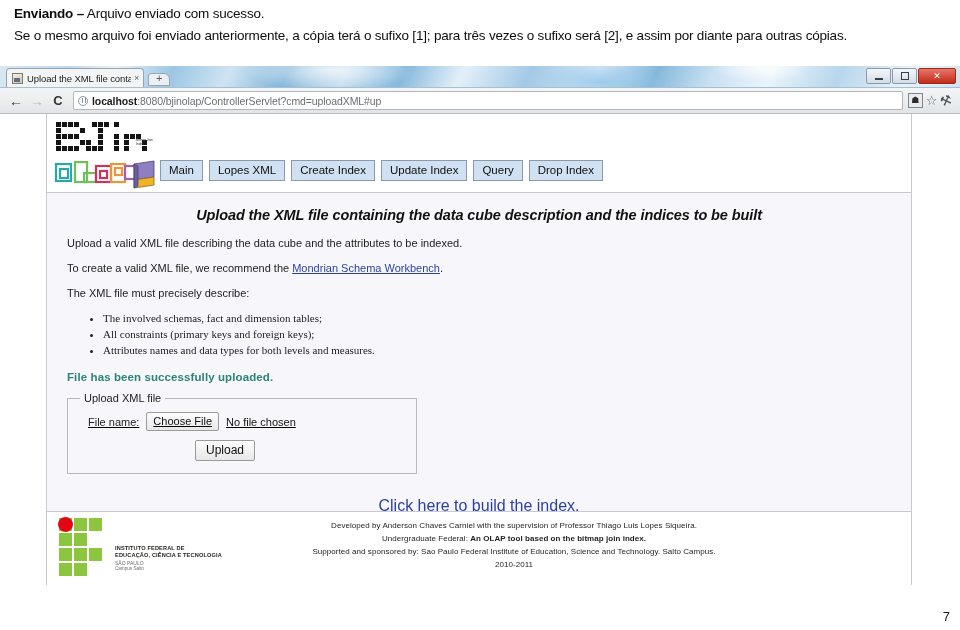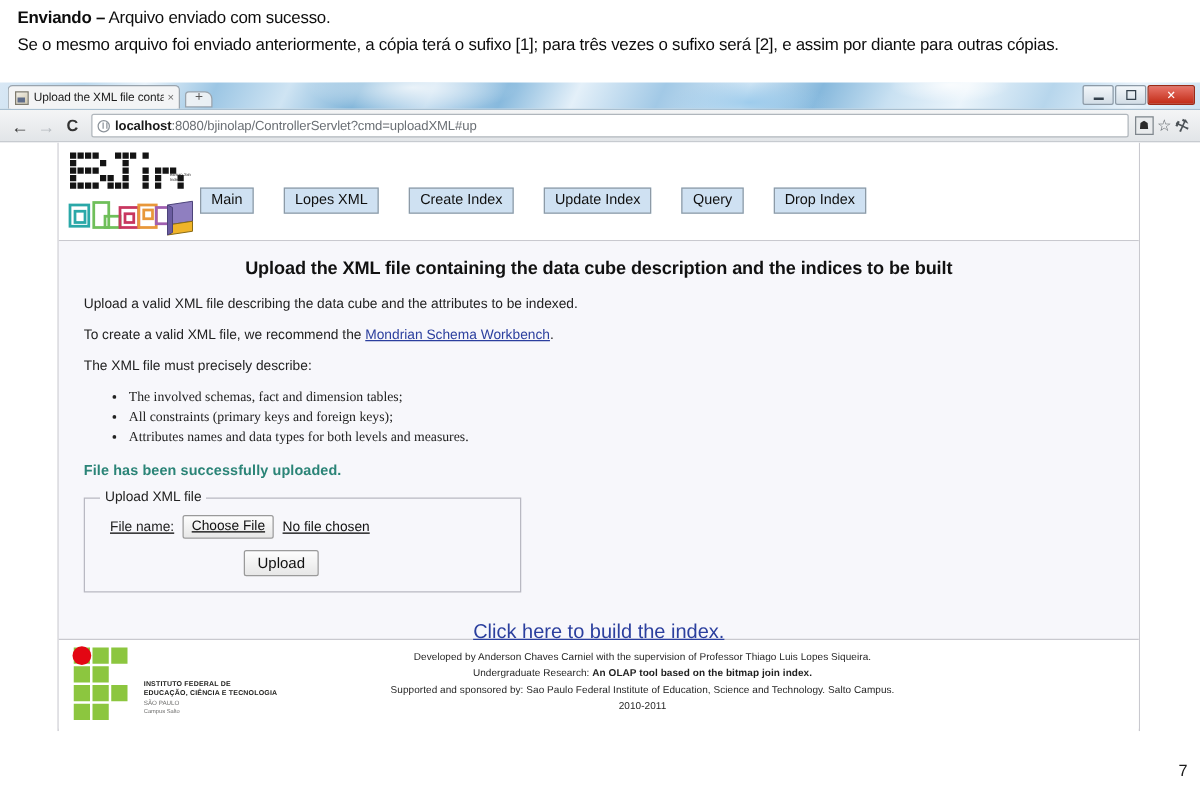--- a/index.html
+++ b/index.html
@@ -182,22 +182,22 @@
   .logo { position: absolute; left: 7px; top: 5px; width: 110px; height: 72px; }
   .logo-bjin { position: relative; width: 104px; height: 40px; }
   .logo-olap { position: relative; width: 110px; height: 30px; margin-top: 1px; }
   .logo-tag {
     position: absolute; right: 0px; top: 19px;
     font-size: 3.4px; color: #333; line-height: 4px; width: 22px;
     letter-spacing: -0.1px;
   }
 
   .navbar {
-    position: absolute; left: 113px; bottom: 21px;
-    display: flex; gap: 24px;
+    position: absolute; left: 113px; bottom: 11px;
+    display: flex; gap: 6px;
   }
   .navitem {
     background: #cfe1f2;
     border: 1px solid #8d9aa6;
     padding: 2px 8px 3px;
     font-size: 11.5px;
     color: #0f0f0f;
     line-height: 14px;
     white-space: nowrap;
   }
@@ -210,20 +210,21 @@
     padding: 14px 20px 0 20px;
     position: relative;
   }
   .page-title {
     text-align: center;
     font-size: 14.5px;
     font-weight: bold;
     color: #111;
     margin: 0 0 13px 0;
     letter-spacing: -0.1px;
+    font-style: italic;
   }
   .para {
     font-size: 11px;
     color: #222;
     margin: 0 0 11px 0;
     line-height: 14px;
   }
   .link {
     color: #2b3f9e; text-decoration: underline; cursor: pointer;
   }
@@ -502,21 +503,21 @@
           <div class="ifsp-text">
             <div class="ifsp-l1">INSTITUTO FEDERAL DE</div>
             <div class="ifsp-l2">EDUCAÇÃO, CIÊNCIA E TECNOLOGIA</div>
             <div class="ifsp-l3">SÃO PAULO</div>
             <div class="ifsp-l4">Campus Salto</div>
           </div>
         </div>
 
         <div class="credits">
           <p class="credit-line">Developed by Anderson Chaves Carniel with the supervision of Professor Thiago Luis Lopes Siqueira.</p>
-          <p class="credit-line"><span>Undergraduate Research: </span><b>An OLAP tool based on the bitmap join index.</b></p>
+          <p class="credit-line"><span>Undergraduate Federal: </span><b>An OLAP tool based on the bitmap join index.</b></p>
           <p class="credit-line">Supported and sponsored by: Sao Paulo Federal Institute of Education, Science and Technology. Salto Campus.</p>
           <p class="credit-line">2010-2011</p>
         </div>
       </div>
 
     </div>
   </div>
 </div>
 
 <div class="pagenum">7</div>

